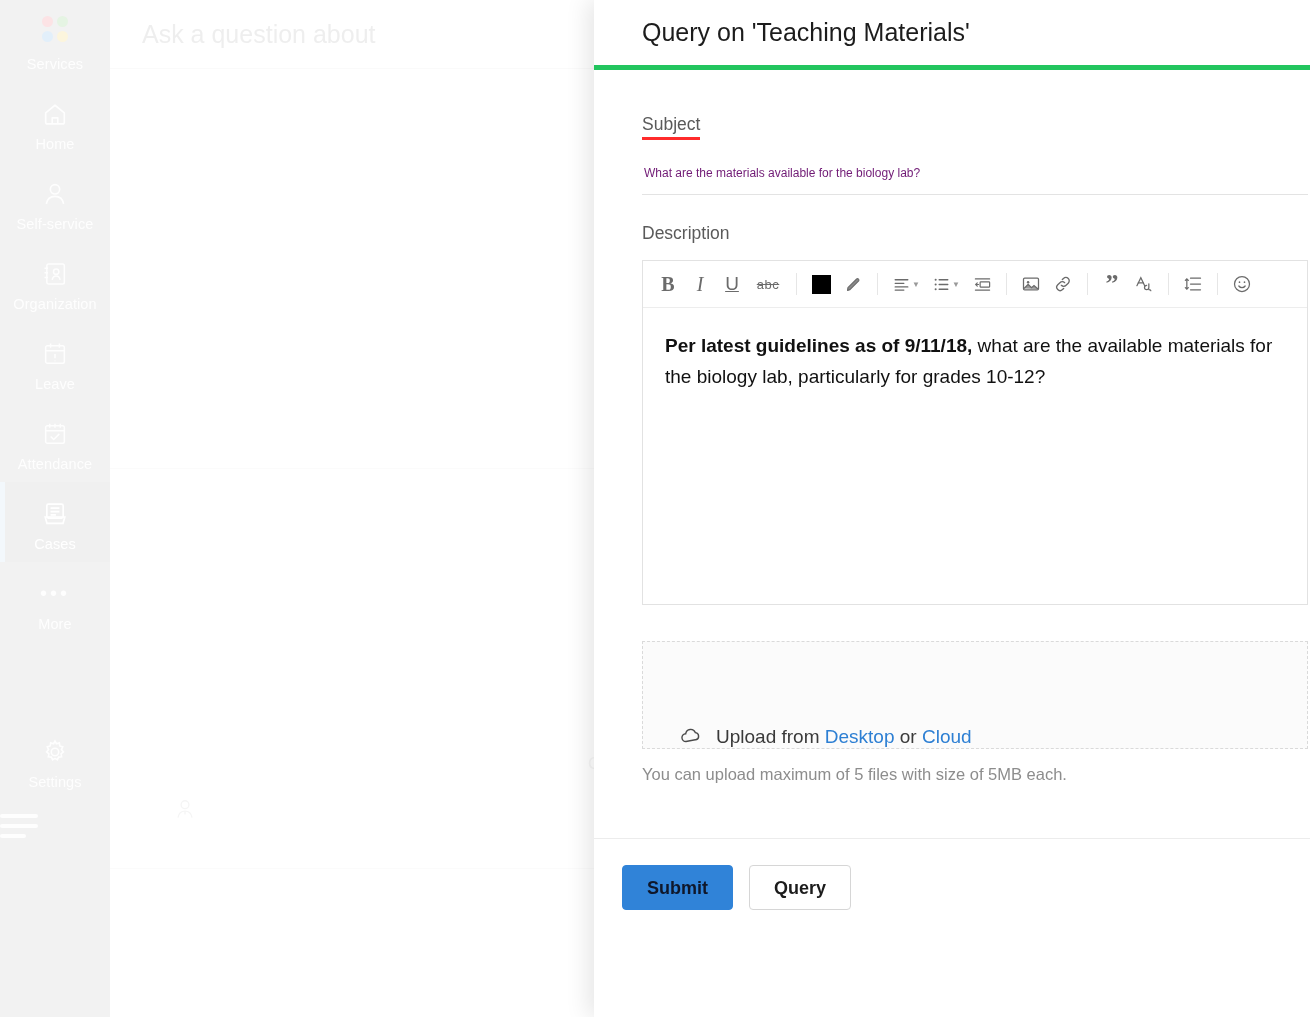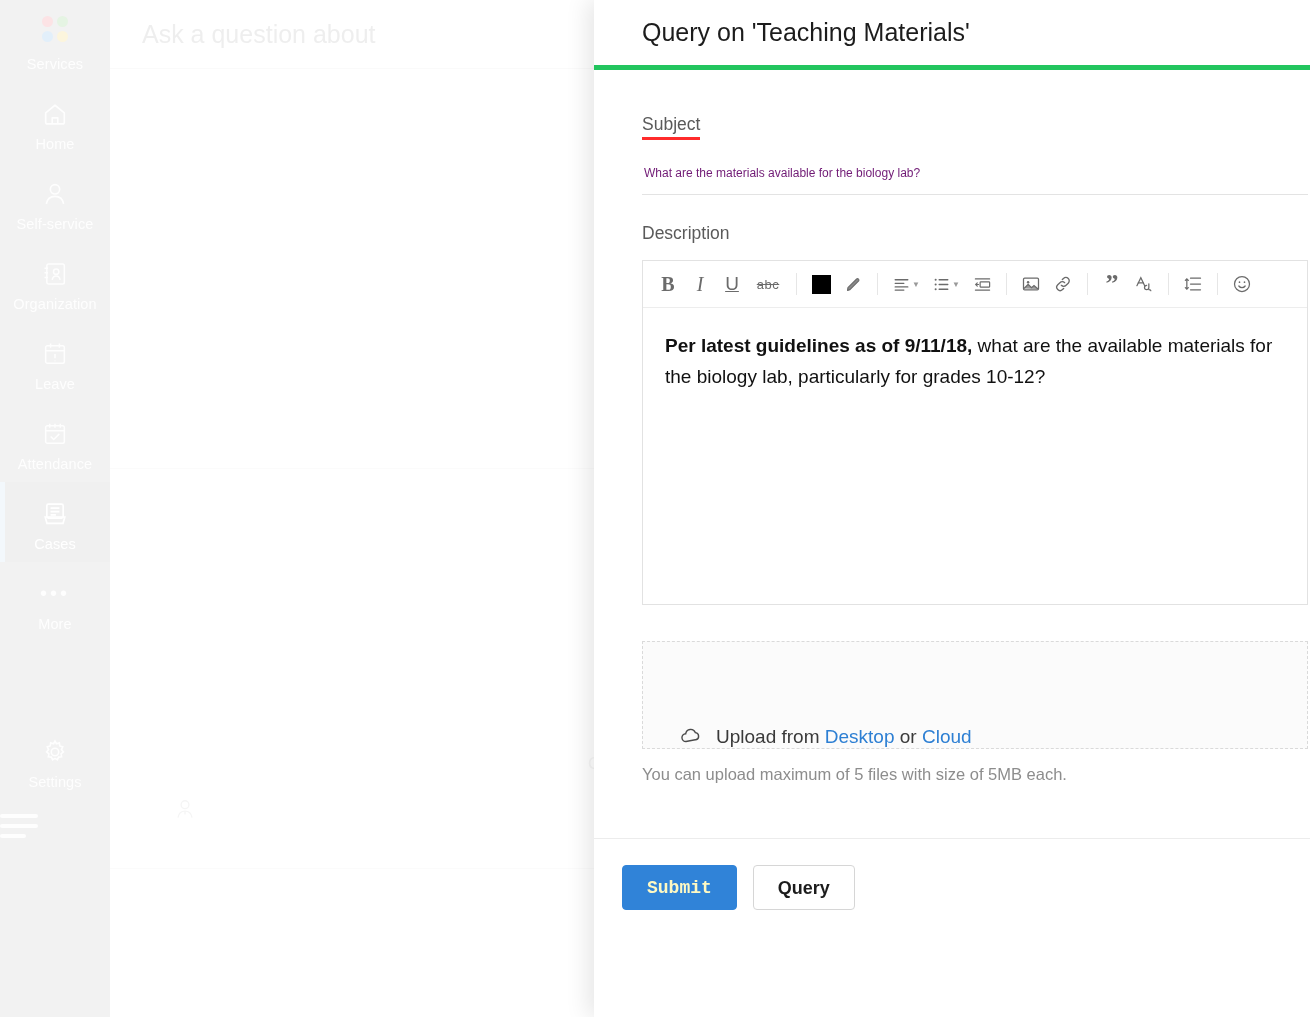--- a/index.html
+++ b/index.html
@@ -245,22 +245,21 @@
     font-weight: 700;
     border-radius: 4px;
     padding: 0 24px;
     height: 45px;
     cursor: pointer;
     line-height: 45px;
   }
   .btn-primary {
     background: #3083d8;
     border: 1px solid #3083d8;
-    color: #fef9c3;
-    font-family: Liberation Mono, monospace;
+    color: #0f172a;
   }
   .btn-secondary {
     background: #ffffff;
     border: 1px solid #d6d6d6;
     color: #1c1c1c;
   }
 </style>
 </head>
 <body>
 

